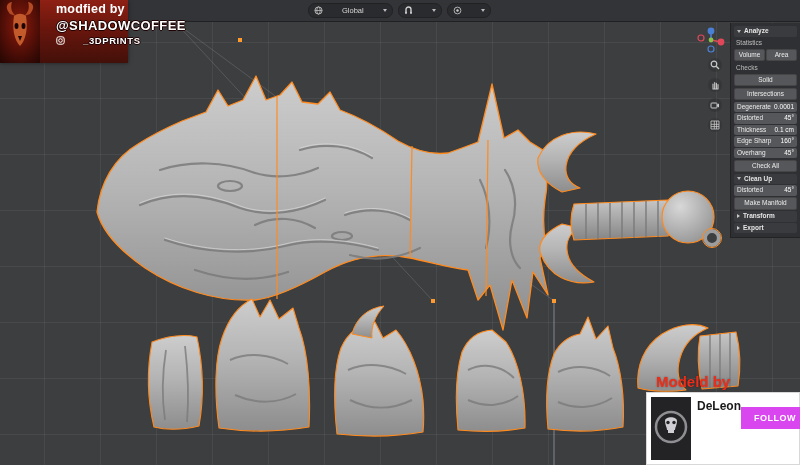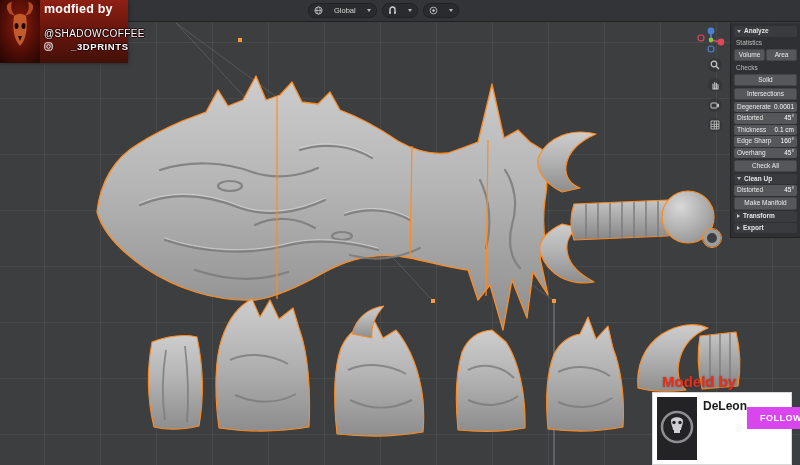--- a/index.html
+++ b/index.html
@@ -14,21 +14,21 @@
     background-size:56px 56px;
     background-position:-12px -14px;
   }
   
   .vheader{
     position:absolute;left:0;top:0;width:800px;height:22px;
     background:#333438;border-bottom:1px solid rgba(0,0,0,.35);z-index:3;
   }
   .hgroup{position:absolute;left:308px;top:3px;display:flex;gap:5px;align-items:center;}
   .hbtn{
-    display:flex;align-items:center;gap:11px;background:#2a2b2e;border:1px solid #222;
+    display:flex;align-items:center;gap:19px;background:#2a2b2e;border:1px solid #222;
     border-radius:7px;color:#d8d8d8;font-size:7.5px;padding:1px 5px;height:15px;
     font-family:inherit;cursor:default;
   }
   .caret{width:0;height:0;border-left:2.5px solid transparent;border-right:2.5px solid transparent;border-top:3.5px solid #b9b9b9;display:inline-block;}
   .caret-r{width:0;height:0;border-top:2.5px solid transparent;border-bottom:2.5px solid transparent;border-left:3.5px solid #c9c9c9;display:inline-block;}
   
   .scene{position:absolute;left:0;top:0;z-index:1;}
   
   .npanel{
     position:absolute;top:23px;right:0;width:70px;
@@ -46,29 +46,29 @@
   .gizmo{position:absolute;right:74px;top:25px;z-index:4;}
   .viewtools{position:absolute;right:78px;top:58px;z-index:4;display:flex;flex-direction:column;gap:6px;}
   .vtool{width:14px;height:14px;border-radius:50%;background:rgba(40,40,40,.35);display:flex;align-items:center;justify-content:center;}
   
   .wm-top{
     position:absolute;left:0;top:0;width:128px;height:63px;z-index:6;
     background:linear-gradient(180deg,#8e2014 0%,#6a160d 45%,#431009 100%);
     display:flex;align-items:stretch;box-shadow:0 0 4px rgba(0,0,0,.5);
   }
   .demon{width:40px;height:63px;flex:none;}
-  .wm-text{padding:2px 0 0 4px;color:#fff;}
+  .wm-text{padding:2px 0 0 16px;color:#fff;}
   .wm-line1{font-size:12.5px;font-weight:600;letter-spacing:.2px;}
-  .wm-handle{font-size:10px;font-weight:400;letter-spacing:.4px;margin-top:12px;
+  .wm-handle{font-size:13px;font-weight:700;letter-spacing:.4px;margin-top:2px;
     text-shadow:0 1px 0 #200404,1px 0 0 #200404,-1px 0 0 #200404,0 -1px 0 #200404;}
   .wm-row{display:flex;align-items:center;gap:18px;margin-top:2px;}
   .wm-handle2{font-size:9.5px;font-weight:800;letter-spacing:.6px;
     text-shadow:0 1px 0 #200404,1px 0 0 #200404,-1px 0 0 #200404,0 -1px 0 #200404;}
   
-  .wm-bottom{position:absolute;right:8px;bottom:0;width:140px;z-index:6;}
+  .wm-bottom{position:absolute;right:0;bottom:0;width:154px;z-index:6;}
   .modeld{color:#ef2c18;font-size:15px;font-weight:bold;padding:0 0 2px 10px;text-shadow:0 0 2px rgba(0,0,0,.4);}
   .card{background:#ffffff;border:1px solid #d8d8d8;height:73px;display:flex;padding:4px;gap:6px;}
   .avatar{width:40px;height:63px;flex:none;background:#232326;}
   .card-col{display:flex;padding-top:2px;}
   .card-name{color:#1b1b1b;font-size:12px;font-weight:bold;}
   .follow{margin-top:8px;width:68px;height:22px;background:#d946ef;color:#fff;border:none;
     font-size:9px;font-weight:bold;letter-spacing:.5px;font-family:inherit;}
 </style>
 </head>
 <body>

